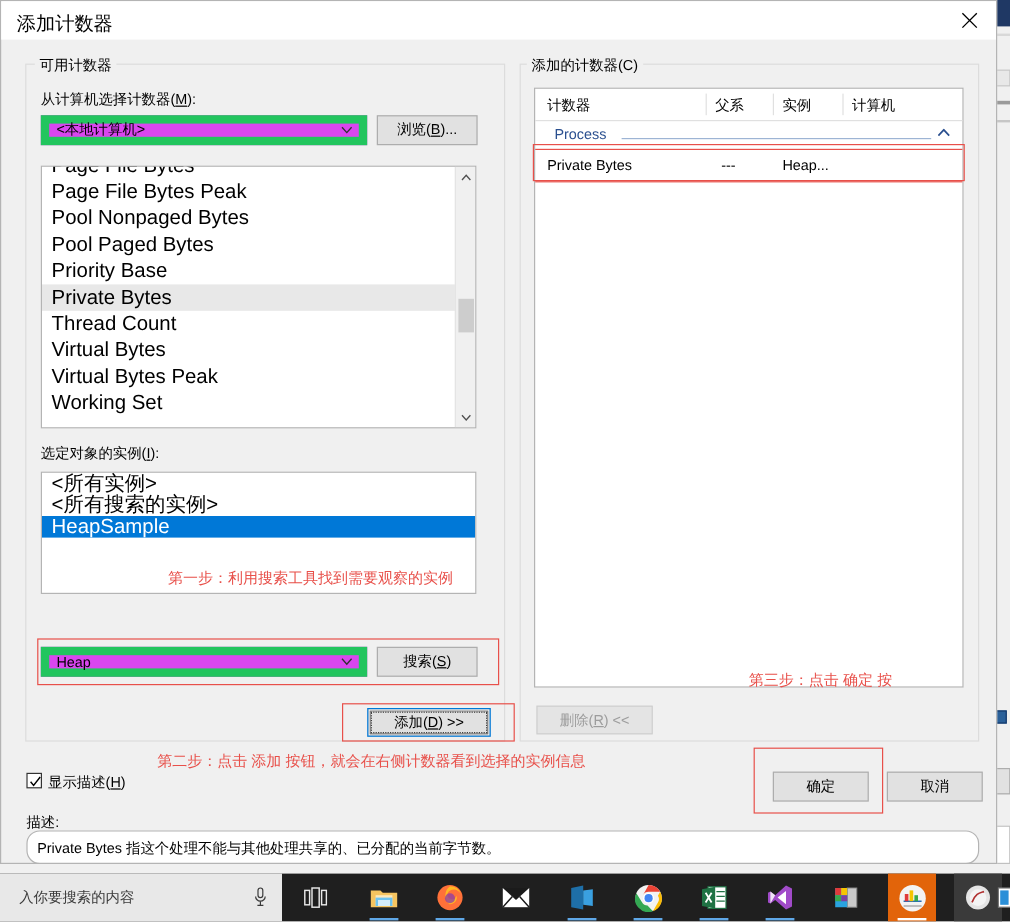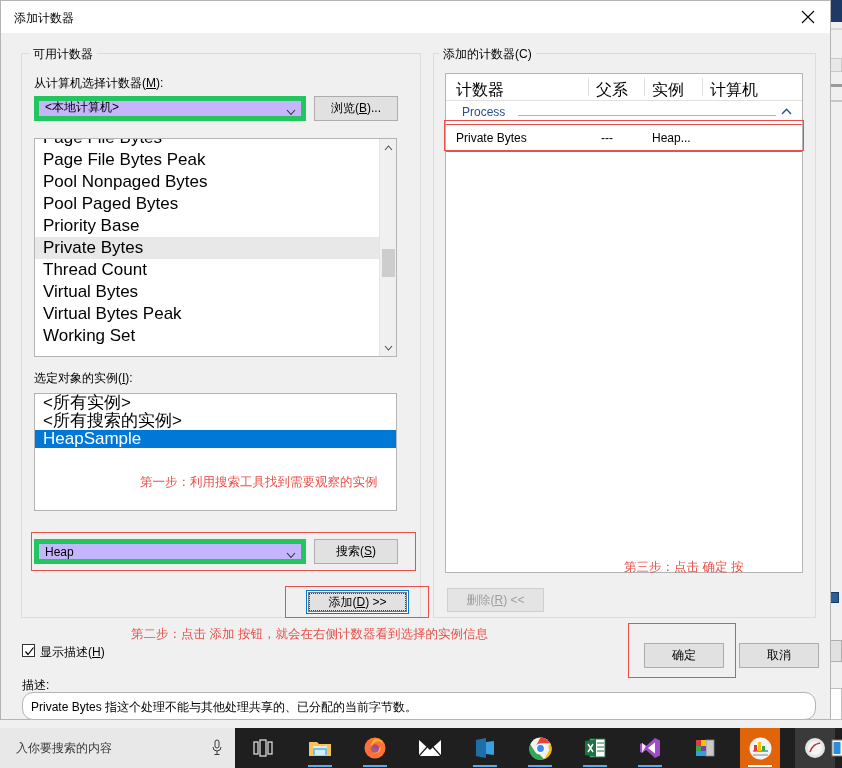--- a/index.html
+++ b/index.html
@@ -18,33 +18,33 @@
   .bg-sliver-b{position:absolute;left:828px;top:58px;width:14px;height:14px;background:#e8e8e8;border:1px solid #c8c8c8;box-sizing:border-box;}
   .bg-sliver-c{position:absolute;left:826px;top:84px;width:16px;height:3px;background:#9a9a9a;}
   .bg-sliver-d{position:absolute;left:826px;top:100px;width:16px;height:2px;background:#c6c6c6;}
   .bg-icon-right{position:absolute;left:828px;top:592px;width:9px;height:9px;background:#2a6099;border:1px solid #14396b;}
   .bg-box-right{position:absolute;left:828px;top:640px;width:14px;height:22px;background:#e1e1e1;border:1px solid #adadad;box-sizing:border-box;}
   .bg-box-right2{position:absolute;left:828px;top:688px;width:14px;height:32px;background:#fff;border:1px solid #c0c0c0;box-sizing:border-box;}
 
   
   .dialog{position:absolute;left:0;top:0;width:831px;height:720px;background:#f0f0f0;border:1px solid #b4b4b4;box-sizing:border-box;}
   .titlebar{position:relative;height:32px;background:#fff;}
-  .dlg-title{position:absolute;left:13px;top:9px;font-size:12px;color:#000;}
+  .dlg-title{position:absolute;left:13px;top:9px;font-size:16px;color:#000;}
   .close-btn{position:absolute;right:0;top:0;width:45px;height:31px;display:flex;align-items:center;justify-content:center;cursor:default;}
   .close-btn svg{display:block;}
 
   
   .group{position:absolute;border:1px solid #dcdcdc;box-sizing:border-box;}
   .group-label{position:absolute;background:#f0f0f0;padding:0 4px;font-size:12px;color:#000;}
 
   .lbl{position:absolute;font-size:12px;color:#000;white-space:nowrap;}
   u.ak{text-decoration:underline;}
 
   
-  .combo{position:absolute;background:#c4b5fd;border:5px solid #22c55e;box-sizing:border-box;display:flex;align-items:flex-end;}
+  .combo{position:absolute;background:#d946ef;border:7px solid #22c55e;box-sizing:border-box;display:flex;align-items:center;}
   .combo .txt{padding-left:6px;font-size:12px;color:#000;flex:1;white-space:nowrap;overflow:hidden;}
   .combo .arrow{width:20px;display:flex;align-items:center;justify-content:center;}
   .combo .arrow svg{display:block;}
 
   
   .btn{position:absolute;background:#e1e1e1;border:1px solid #adadad;box-sizing:border-box;
        display:flex;align-items:center;justify-content:center;font-size:12px;color:#000;cursor:default;}
   .btn.disabled{color:#9d9d9d;background:#e4e4e4;border-color:#cfcfcf;}
   .btn.focus{border:1px solid #0078d7;box-shadow:inset 0 0 0 1px #fff, inset 0 0 0 2px #7a7a7a;background:#e1e1e1;}
   .btn.dotted{outline:1px dotted #404040;outline-offset:-4px;}
@@ -56,21 +56,21 @@
   .listitem.sel{background:#0078d7;color:#fff;}
 
   
   .vscroll{position:absolute;width:17px;background:#f0f0f0;border-left:1px solid #e4e4e4;box-sizing:border-box;}
   .vscroll .arrowbtn{height:17px;display:flex;align-items:center;justify-content:center;color:#606060;}
   .vscroll .thumb{position:absolute;left:2px;width:13px;background:#cdcdcd;}
 
   
   .tbl{position:absolute;background:#fff;border:1px solid #b4b4b4;box-sizing:border-box;}
   .tbl-head{position:relative;height:26px;border-bottom:1px solid #e0e0e0;}
-  .tbl-head .th{position:absolute;top:6px;font-size:16px;color:#000;}
+  .tbl-head .th{position:absolute;top:6px;font-size:12px;color:#000;}
   .tbl-head .divider{position:absolute;top:4px;width:1px;height:18px;background:#e0e0e0;}
   .grp-row{position:relative;height:23px;}
   .grp-row .gname{position:absolute;left:16px;top:4px;font-size:12px;color:#2a4f8f;}
   .grp-row .gline{position:absolute;top:14px;height:1px;background:#9db4d4;}
   .grp-row .gchev{position:absolute;top:4px;color:#2a4f8f;font-size:11px;}
   .data-row{position:relative;height:28px;box-sizing:border-box;}
   .data-row .c{position:absolute;top:6px;font-size:12px;color:#000;}
 
   
   .chk{position:absolute;width:13px;height:13px;border:1px solid #333;background:#fff;box-sizing:border-box;}
@@ -165,21 +165,21 @@
               <path d="M1 1 L4.5 5 L8 1" stroke="#505050" stroke-width="1.1" fill="none"></path>
             </svg>
         </div>
       </div>
     </div>
 
     <div class="lbl" style="left:33px;top:369px;">
       选定对象的实例(<u class="ak">I</u>):
     </div>
 
-    <div class="listbox" style="left:33px;top:392px;width:363px;height:118px;">
+    <div class="listbox" style="left:33px;top:392px;width:363px;height:102px;">
       <div class="listitem" style="height:18px;line-height:18px;">&lt;所有实例&gt;</div>
       <div class="listitem" style="height:18px;line-height:18px;">&lt;所有搜索的实例&gt;</div>
       <div class="listitem sel" style="height:18px;line-height:18px;">HeapSample</div>
     </div>
 
     <div class="redtext" style="left:139px;top:473px;">第一步：利用搜索工具找到需要观察的实例</div>
 
     <div class="redbox" style="left:30px;top:531px;width:385px;height:39px;"></div>
     <div class="combo" style="left:33px;top:538px;width:272px;height:25px;">
       <div class="txt">Heap</div>

